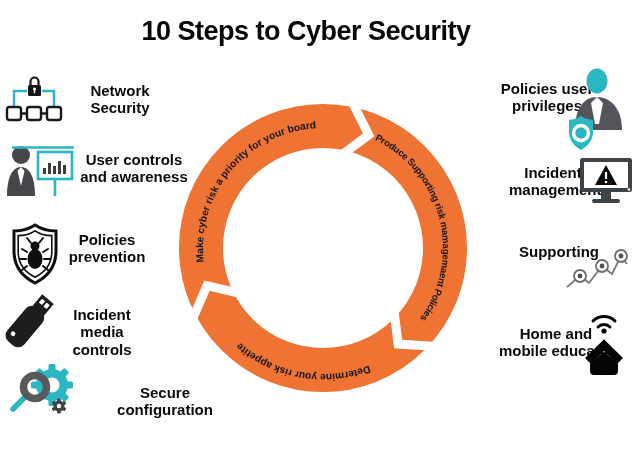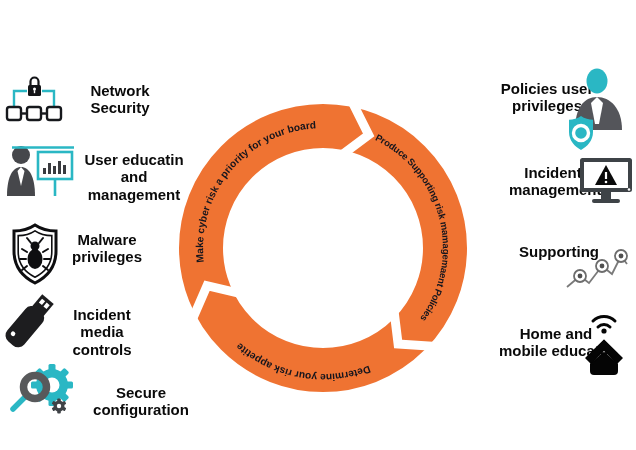--- a/index.html
+++ b/index.html
@@ -10,20 +10,21 @@
   .label{position:absolute;font-weight:700;font-size:15px;color:#0a0a0a;line-height:1.15;text-align:center;}
   .icon{position:absolute;}
   svg{display:block;}
   .arc-text{font-family:"Liberation Sans",sans-serif;font-weight:700;fill:#15151d;}
 </style>
 </head>
 <body>
 
 <div id="canvas">
 
+  <div class="title">10 Steps to Cyber Security</div>
 
   <div>
     <svg class="icon" style="left:3px;top:74px" width="60" height="52" viewBox="0 0 60 52">
       <polyline points="11,32 11,17 24,17" fill="none" stroke="#2AB7C4" stroke-width="2.4"></polyline>
       <polyline points="51,32 51,17 39,17" fill="none" stroke="#2AB7C4" stroke-width="2.4"></polyline>
       <path d="M27.5,12 V7.5 A4,4 0 0 1 35.5,7.5 V12" fill="none" stroke="#141518" stroke-width="2.2"></path>
       <rect x="25" y="11" width="13" height="11" rx="1.5" fill="#141518"></rect>
       <circle cx="31.5" cy="15" r="1.5" fill="#ffffff"></circle>
       <rect x="30.8" y="16.2" width="1.4" height="3" fill="#ffffff"></rect>
       <rect x="4" y="33" width="14" height="13" rx="2.5" fill="#ffffff" stroke="#16181C" stroke-width="2.4"></rect>
@@ -42,39 +43,39 @@
       <path d="M19,29 L15.5,33 L19,48 L22.5,33 Z" fill="#ffffff"></path>
       <line x1="10" y1="9.5" x2="72" y2="9.5" stroke="#2AB7C4" stroke-width="2.6"></line>
       <rect x="36" y="14" width="34" height="27" fill="#ffffff" stroke="#2AB7C4" stroke-width="2.6"></rect>
       <rect x="41" y="30" width="3" height="6" fill="#3A3B3F"></rect>
       <rect x="46" y="25" width="3" height="11" fill="#3A3B3F"></rect>
       <rect x="51" y="28" width="3" height="8" fill="#3A3B3F"></rect>
       <rect x="56" y="23" width="3" height="13" fill="#3A3B3F"></rect>
       <rect x="61" y="27" width="3" height="9" fill="#3A3B3F"></rect>
       <line x1="53" y1="41" x2="53" y2="58" stroke="#2AB7C4" stroke-width="2.6"></line>
     </svg>
-    <div class="label" style="left:78px;top:151px;width:112px">User educatin and management</div>
+    <div class="label" style="left:78px;top:151px;width:112px">User controls and awareness</div>
   </div>
 
   <div>
     <svg class="icon" style="left:10px;top:221px" width="52" height="66" viewBox="0 0 52 66">
       <path d="M25,4 C19,8 11,10 4,10 L4,30 C4,46 13,56 25,62 C37,56 46,46 46,30 L46,10 C39,10 31,8 25,4 Z" fill="#ffffff" stroke="#0E0E10" stroke-width="3"></path>
       <path d="M25,4 C19,8 11,10 4,10 L4,30 C4,46 13,56 25,62 C37,56 46,46 46,30 L46,10 C39,10 31,8 25,4 Z" fill="none" stroke="#0E0E10" stroke-width="2" transform="translate(25 33) scale(0.8) translate(-25 -33)"></path>
       <line x1="21" y1="22" x2="17" y2="17" stroke="#0E0E10" stroke-width="2" stroke-linecap="round"></line>
       <line x1="29" y1="22" x2="33" y2="17" stroke="#0E0E10" stroke-width="2" stroke-linecap="round"></line>
       <circle cx="25" cy="25" r="4.5" fill="#0E0E10"></circle>
       <ellipse cx="25" cy="38" rx="7.5" ry="10" fill="#0E0E10"></ellipse>
       <line x1="17" y1="31" x2="12" y2="28" stroke="#0E0E10" stroke-width="2" stroke-linecap="round"></line>
       <line x1="16" y1="38" x2="10" y2="38" stroke="#0E0E10" stroke-width="2" stroke-linecap="round"></line>
       <line x1="17" y1="45" x2="12" y2="49" stroke="#0E0E10" stroke-width="2" stroke-linecap="round"></line>
       <line x1="33" y1="31" x2="38" y2="28" stroke="#0E0E10" stroke-width="2" stroke-linecap="round"></line>
       <line x1="34" y1="38" x2="40" y2="38" stroke="#0E0E10" stroke-width="2" stroke-linecap="round"></line>
       <line x1="33" y1="45" x2="38" y2="49" stroke="#0E0E10" stroke-width="2" stroke-linecap="round"></line>
     </svg>
-    <div class="label" style="left:67px;top:231px;width:80px">Malware privileges</div>
+    <div class="label" style="left:67px;top:231px;width:80px">Policies prevention</div>
   </div>
 
   <div>
     <svg class="icon" style="left:0px;top:280px" width="66" height="70" viewBox="0 0 66 70">
       <g transform="translate(12,62) rotate(40)">
         <rect x="-7.5" y="-56" width="15" height="16" fill="#1D1D1F"></rect>
         <rect x="-4.8" y="-52.5" width="4" height="5" fill="#ffffff"></rect>
         <rect x="1.2" y="-52.5" width="4" height="5" fill="#ffffff"></rect>
         <rect x="-11" y="-42" width="22" height="44" rx="8" fill="#1D1D1F"></rect>
         <circle cx="-4.5" cy="-7" r="2.3" fill="#ffffff"></circle>
@@ -131,21 +132,21 @@
         <g transform="rotate(240 55 48)">
             <rect x="53.2" y="40.5" width="3.6" height="3.5" rx="1"></rect>
           </g>
         <g transform="rotate(300 55 48)">
             <rect x="53.2" y="40.5" width="3.6" height="3.5" rx="1"></rect>
           </g>
         <circle cx="55" cy="48" r="5.5"></circle>
       </g>
       <circle cx="55" cy="48" r="2.2" fill="#ffffff"></circle>
     </svg>
-    <div class="label" style="left:76px;top:384px;width:130px">Secure configuration</div>
+    <div class="label" style="left:100px;top:384px;width:130px">Secure configuration</div>
   </div>
 
   <div>
     <div class="label" style="left:497px;top:80px;width:100px">Policies user privileges</div>
     <svg class="icon" style="left:564px;top:66px" width="64" height="86" viewBox="0 0 64 86">
       <ellipse cx="33" cy="15" rx="10.5" ry="12.5" fill="#2AB7C4"></ellipse>
       <path d="M11,64 C11,42 20,31 33,31 C46,31 58,42 58,64 Z" fill="#54555A"></path>
       <path d="M33,31 L27,37 L31,58 L35,58 L39,37 Z" fill="#ffffff"></path>
       <path d="M17,50 C13.5,52.5 9,53.8 5,53.8 L5,66 C5,75 11,80.5 17,84 C23,80.5 29,75 29,66 L29,53.8 C25,53.8 20.5,52.5 17,50 Z" fill="#2AB7C4"></path>
       <circle cx="17" cy="67" r="7.5" fill="none" stroke="#ffffff" stroke-width="3.4"></circle>

